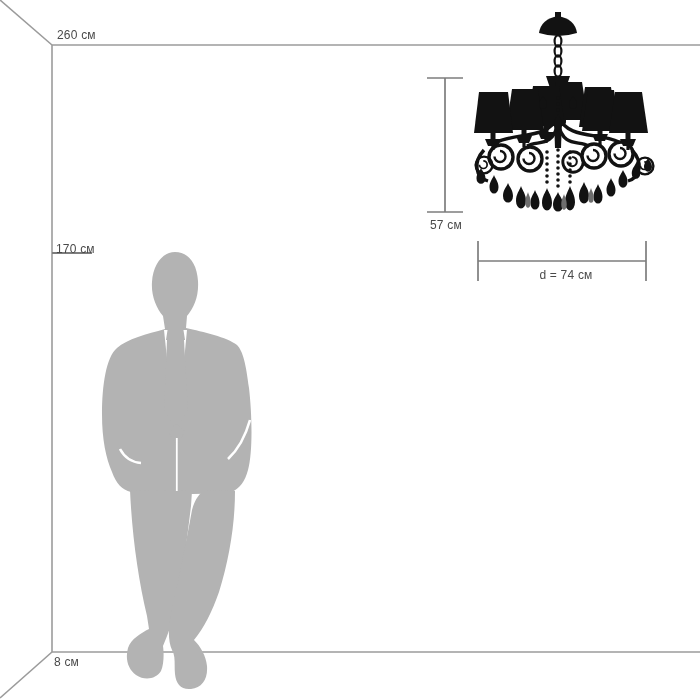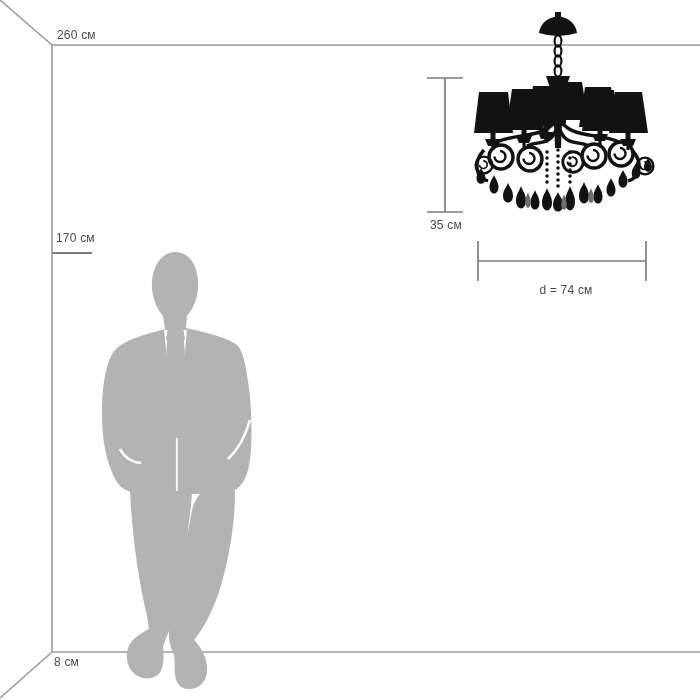--- a/index.html
+++ b/index.html
@@ -204,20 +204,20 @@
       <g fill="#6e6e6e">
         <use href="#drop" transform="translate(528,192) scale(0.55,0.8)"></use>
         <use href="#drop" transform="translate(564,194) scale(0.55,0.8)"></use>
         <use href="#drop" transform="translate(591,188) scale(0.55,0.75)"></use>
       </g>
     </g>
   </svg>
 
   <div class="lbl" style="left:57px;top:29px">260 см</div>
 
-  <div class="lbl" style="left:56px;top:232px">170 см</div>
+  <div class="lbl" style="left:56px;top:243px">170 см</div>
 
   <div class="lbl" style="left:54px;top:656px">8 см</div>
 
-  <div class="lbl" style="left:430px;top:219px">35 см</div>
-
-  <div class="lbl lbl-center" style="left:478px;top:284px;width:176px">d = 74 см</div>
+  <div class="lbl" style="left:430px;top:219px">57 см</div>
+
+  <div class="lbl lbl-center" style="left:478px;top:269px;width:176px">d = 74 см</div>
 </div>
 
 </body></html>

